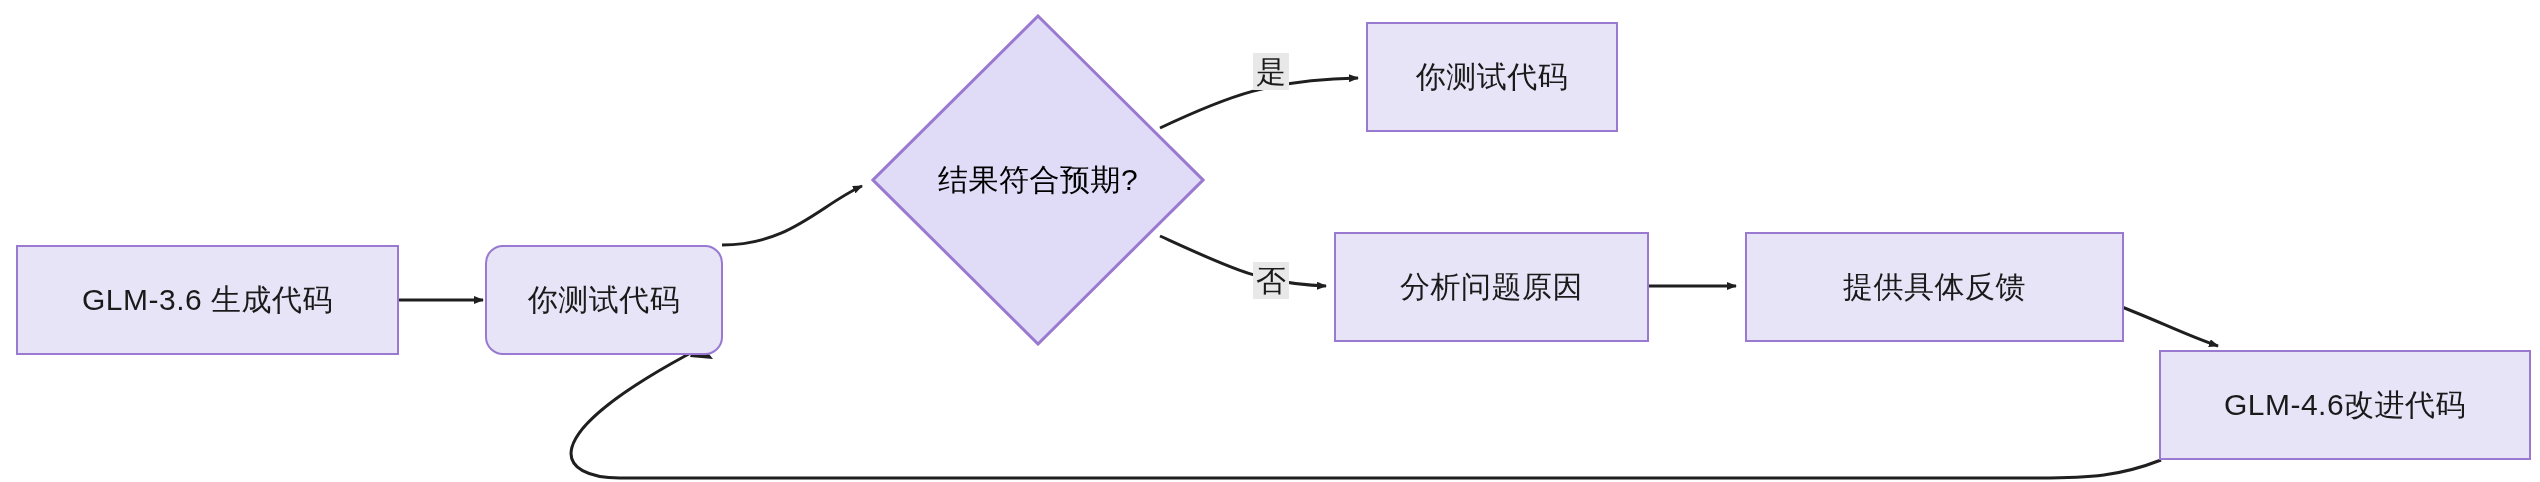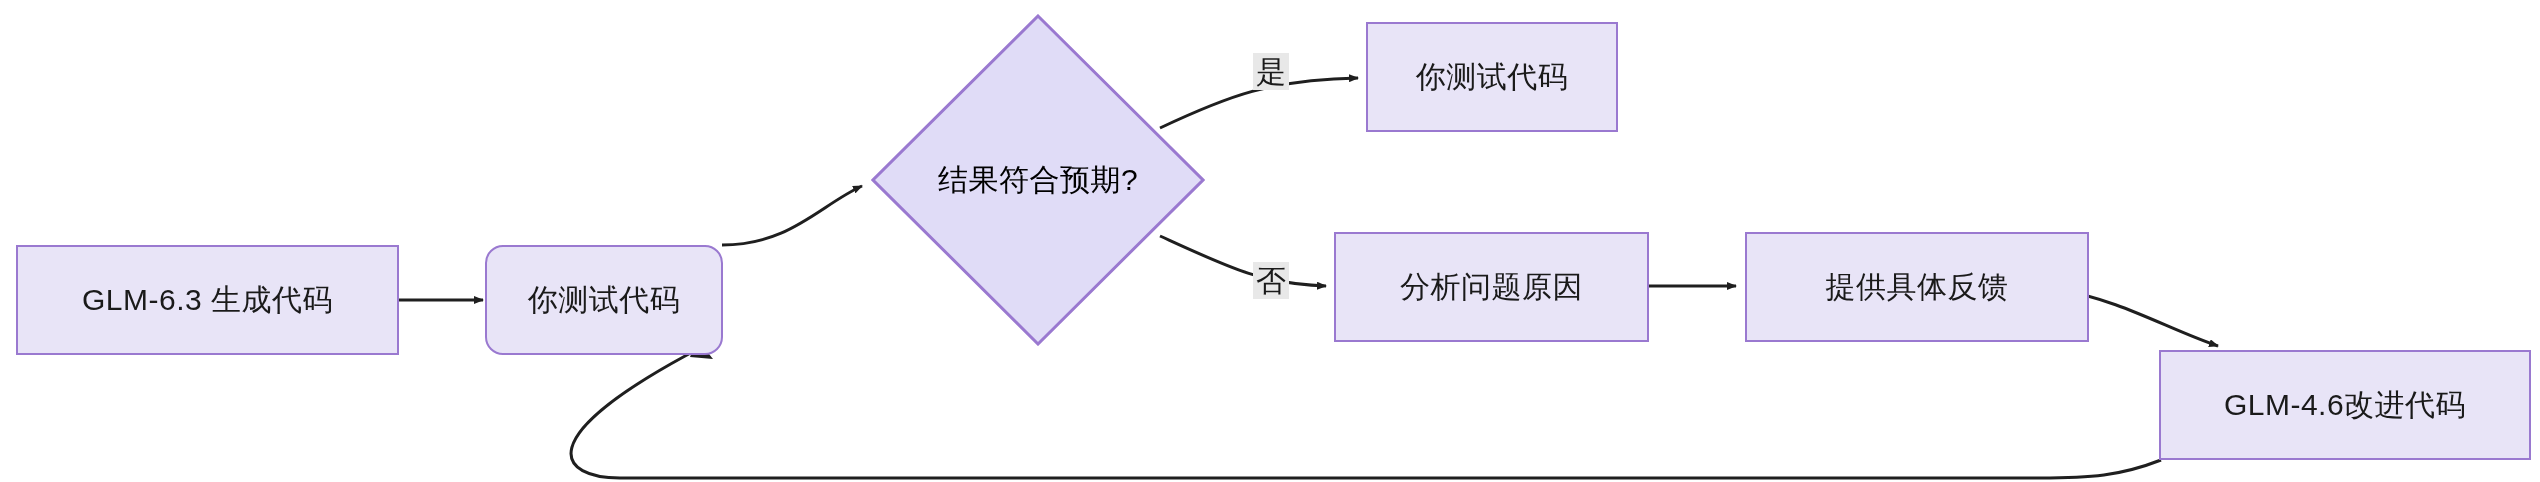--- a/index.html
+++ b/index.html
@@ -103,21 +103,21 @@
     <path d="M 1649 286 L 1736 286" fill="none" stroke="#1f1f1f" stroke-width="3" marker-end="url(#arrowhead)"></path>
 
     <path d="M 2061 290 C 2120 300 2170 330 2218 346" fill="none" stroke="#1f1f1f" stroke-width="3" marker-end="url(#arrowhead)"></path>
 
     <path d="M 2161 460 C 2120 476 2090 478 2040 478
              L 620 478 C 560 478 525 440 700 348" fill="none" stroke="#1f1f1f" stroke-width="3"></path>
     <path d="M 697 339 L 713 359 L 690 357 Z" fill="#1f1f1f" stroke="none"></path>
   </svg>
 
   <div class="node" style="left:16px; top:245px; width:383px; height:110px;">
-    <span class="node-label">GLM-6.3 生成代码</span>
+    <span class="node-label">GLM-3.6 生成代码</span>
   </div>
 
   <div class="node" style="left:485px; top:245px; width:238px; height:110px;border-radius:18px;">
     <span class="node-label">你测试代码</span>
   </div>
 
   <div class="decision-wrap" style="left:871px; top:14px;">
     <svg class="decision-shape" viewBox="0 0 334 332" preserveAspectRatio="none" xmlns="http://www.w3.org/2000/svg">
       <polygon points="167,2 332,166 167,330 2,166" fill="#e0dcf7" stroke="#9a79d0" stroke-width="3"></polygon>
     </svg>
@@ -129,21 +129,21 @@
   <div class="edge-label" style="left:1253px; top:262px;">否</div>
 
   <div class="node" style="left:1366px; top:22px; width:252px; height:110px;">
     <span class="node-label">你测试代码</span>
   </div>
 
   <div class="node" style="left:1334px; top:232px; width:315px; height:110px;">
     <span class="node-label">分析问题原因</span>
   </div>
 
-  <div class="node" style="left:1745px; top:232px; width:344px; height:110px;align-items:center;">
+  <div class="node" style="left:1745px; top:232px; width:379px; height:110px;align-items:center;">
     <span class="node-label">提供具体反馈</span>
   </div>
 
   <div class="node" style="left:2159px; top:350px; width:372px; height:110px;align-items:center;">
     <span class="node-label">GLM-4.6改进代码</span>
   </div>
 
 </div>
 
 </body></html>

